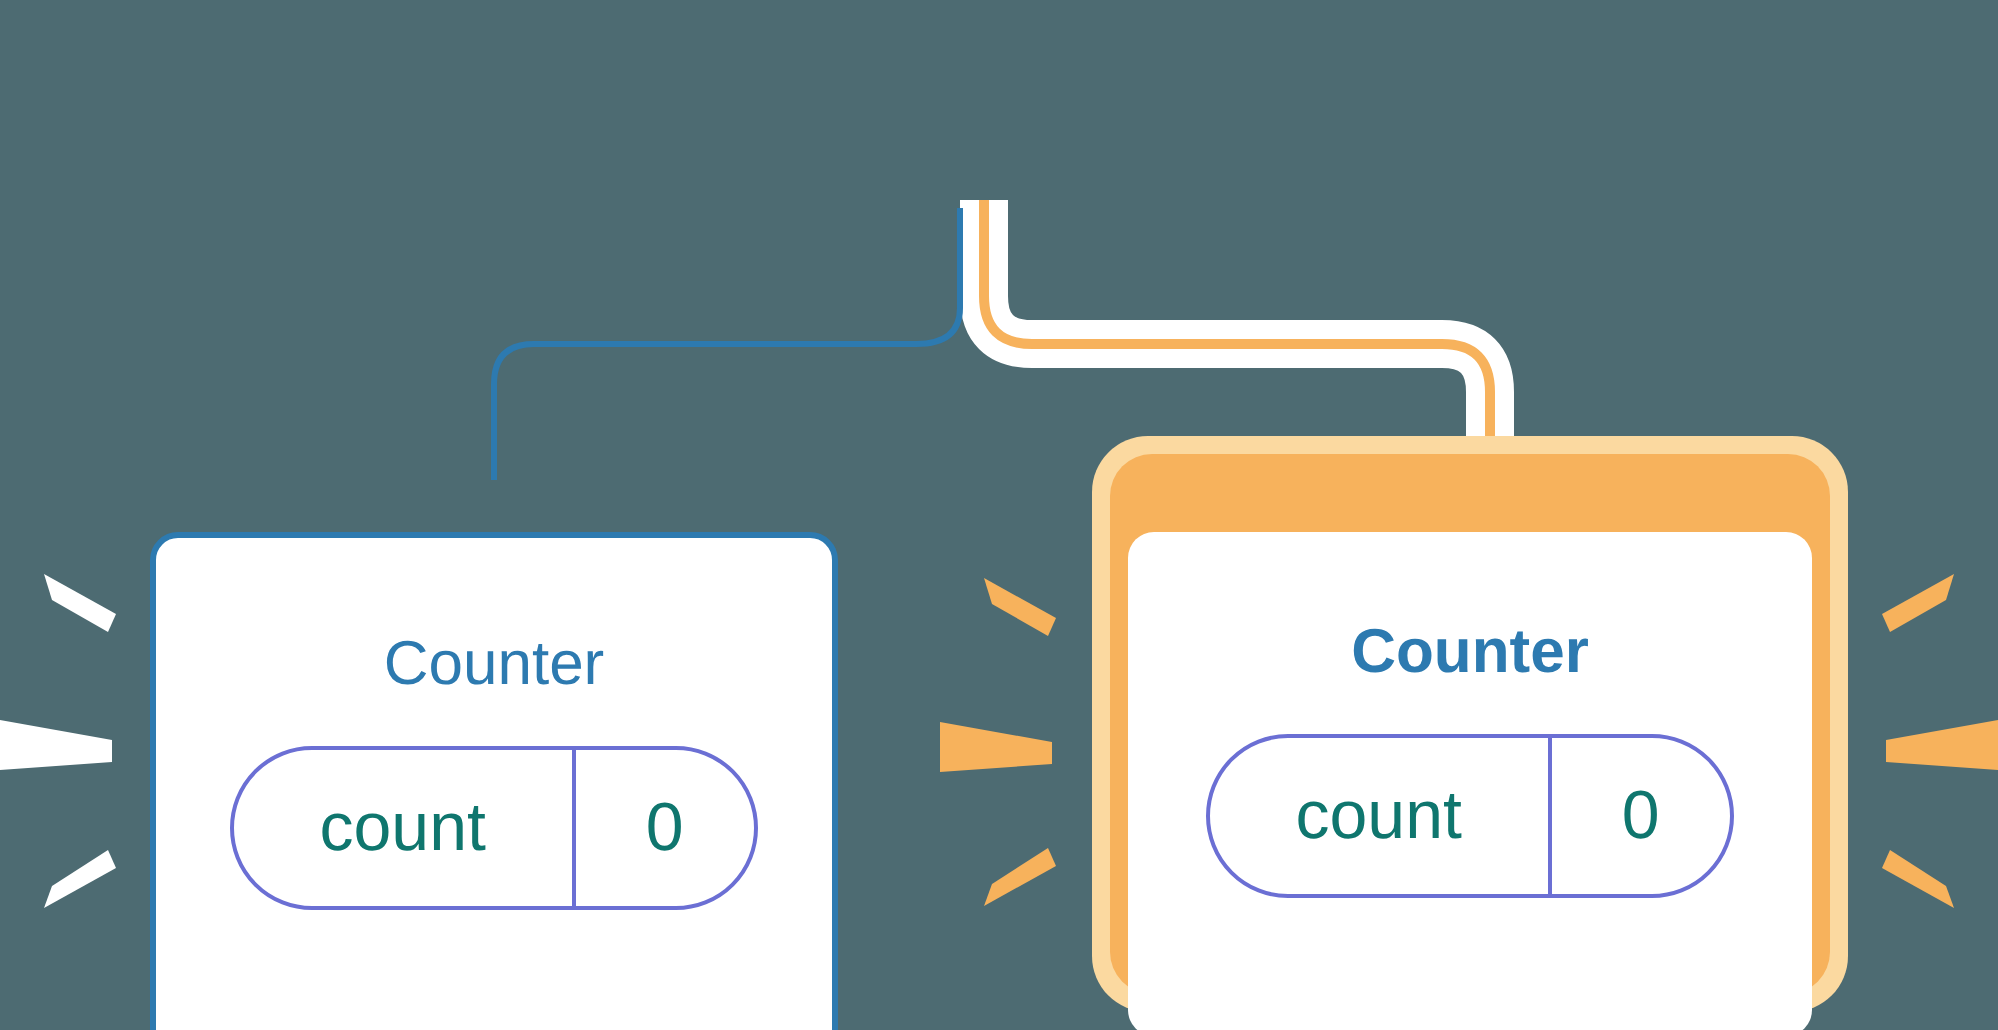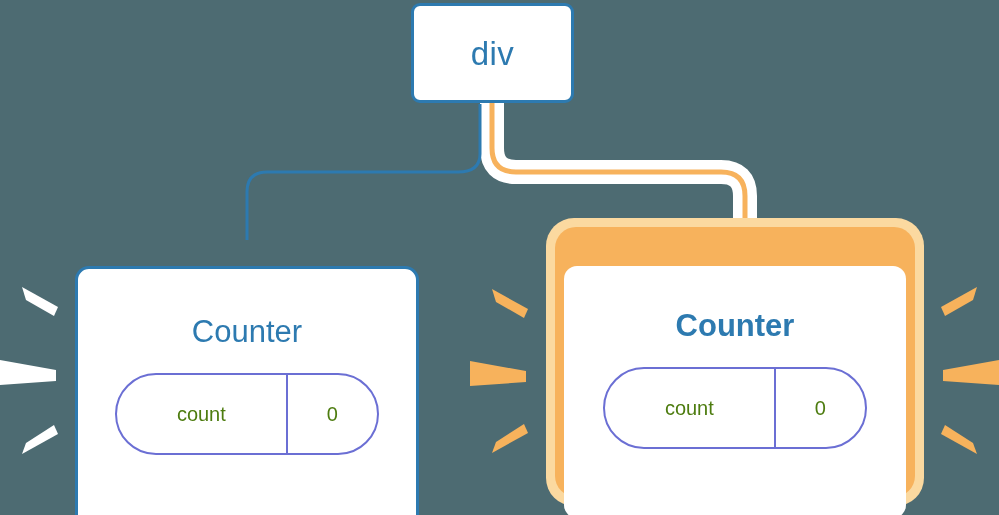--- a/index.html
+++ b/index.html
@@ -127,22 +127,22 @@
     border: 2px solid #6b6fd4;
     border-radius: 41px;
     display: flex;
     align-items: stretch;
     box-sizing: border-box;
   }
   .pill-key, .pill-val {
     display: flex;
     align-items: center;
     justify-content: center;
-    color: #4d7c0f;
-    font-size: 20px;
+    color: #0f766e;
+    font-size: 34px;
     box-sizing: border-box;
   }
   .pill-key { width: 170px; }
   .pill-val { width: 92px; border-left: 2px solid #6b6fd4; }
 
   #node-counter-left .state-pill { width: 264px; }
   #node-counter-right .state-pill { width: 264px; }
 </style>
 </head>
 <body>
@@ -172,23 +172,20 @@
       <polygon points="496,442 524,424 528,433 492,453" fill="#f7b25c"></polygon>
     </g>
 
     <g>
       <polygon points="977,287 941,307 945,316 973,300" fill="#f7b25c"></polygon>
       <polygon points="999,360 943,370 943,381 999,385" fill="#f7b25c"></polygon>
       <polygon points="973,443 945,425 941,434 977,454" fill="#f7b25c"></polygon>
     </g>
   </svg>
 
-  <div class="node" id="node-div">
-    <span class="node-title">div</span>
-  </div>
 
   <div class="node counter-node" id="node-counter-left">
     <span class="node-title">Counter</span>
     <div class="state-pill">
       <span class="pill-key">count</span>
       <span class="pill-val">0</span>
     </div>
   </div>
 
   <div id="counter-right-wrap">

